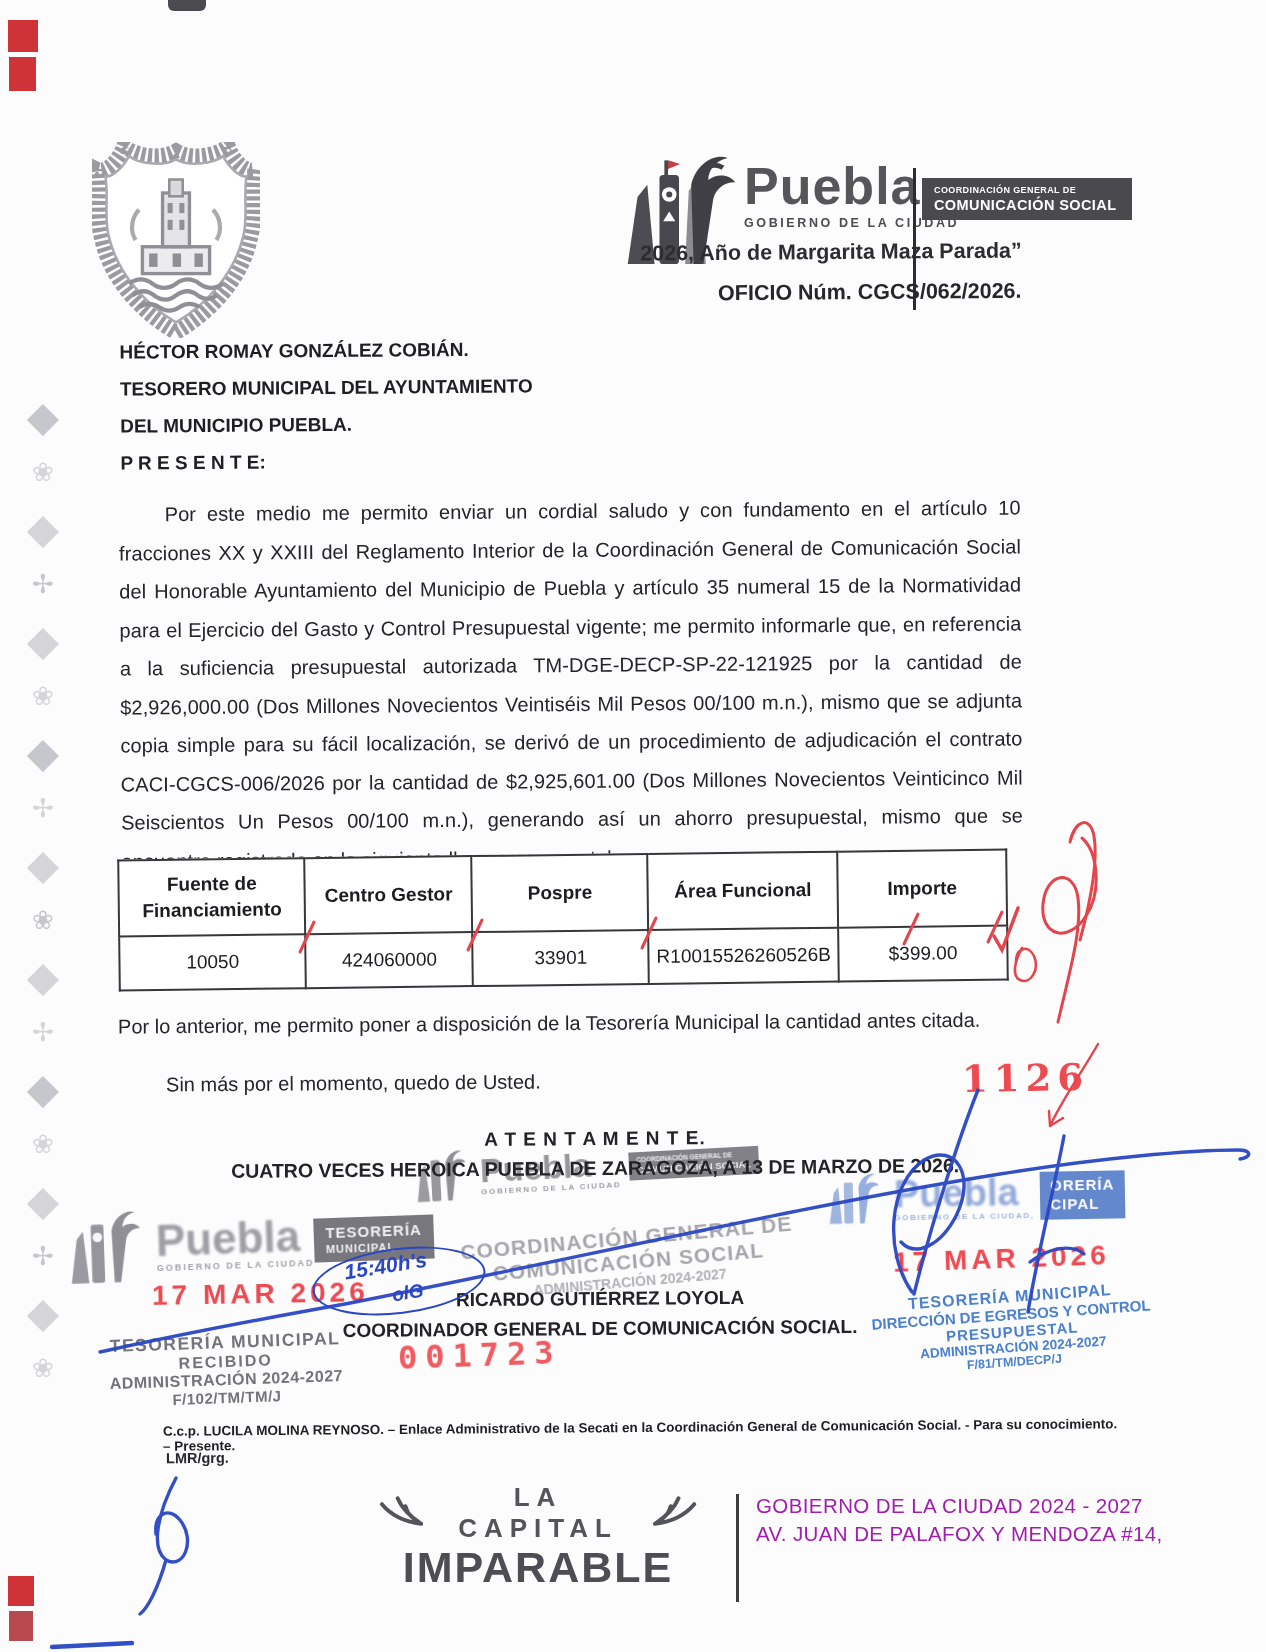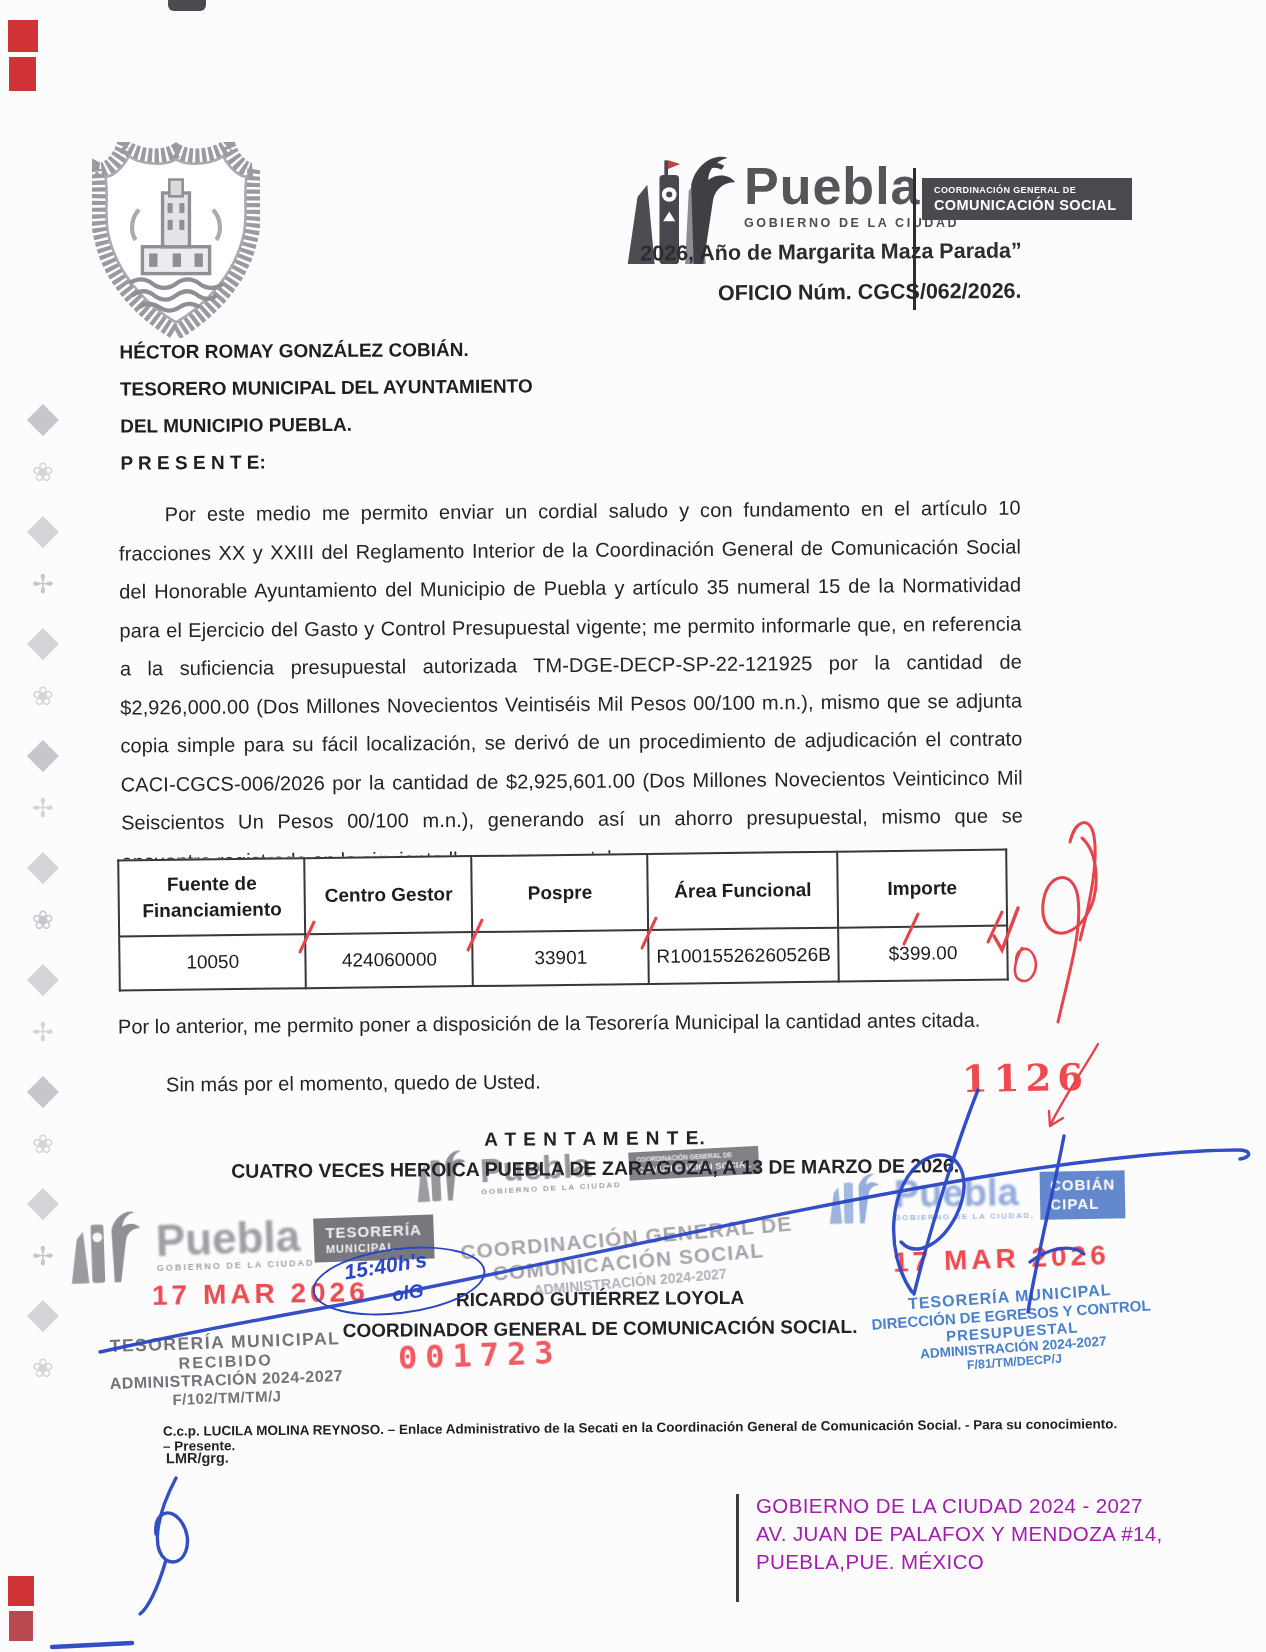--- a/index.html
+++ b/index.html
@@ -214,43 +214,54 @@
     <svg width="70" height="58" viewBox="0 0 100 103">
       <path d="M8,95 L16,40 L24,30 L30,95 Z" fill="#86a3d8"></path>
       <rect x="34" y="22" width="16" height="73" rx="3" fill="#8fa9da"></rect>
       <path d="M60,30 C64,12 80,4 90,8 C80,10 74,18 74,26 C82,20 92,22 96,28 C86,28 80,34 78,42 L70,95 L62,95 Z" fill="#7e9cd4"></path>
     </svg>
     <div>
       <div style="font-size:38px;font-weight:800;color:#7b97d4;line-height:1;filter:blur(1.3px);">Puebla</div>
       <div style="font-size:8px;font-weight:bold;letter-spacing:1.6px;color:#8aa2d8;">GOBIERNO DE LA CIUDAD,</div>
     </div>
     <div style="background:#3f6cc2;color:#fff;padding:5px 10px;line-height:1.25;">
-      <div style="font-size:15px;font-weight:800;letter-spacing:1px;">COBIÁN</div>
+      <div style="font-size:15px;font-weight:800;letter-spacing:1px;">ORERÍA</div>
       <div style="font-size:15px;font-weight:bold;letter-spacing:1px;">CIPAL</div>
     </div>
   </div>
 
   <div class="abs red-stamp stamp-blur" style="left:893px;top:1243px;font-size:28px;transform:rotate(-2deg);">17 MAR 2026</div>
 
   <div class="abs center" style="left:852px;top:1288px;width:320px;transform:rotate(-4deg);z-index:4;">
     <div class="blue-stamp" style="font-size:16px;letter-spacing:1px;">TESORERÍA MUNICIPAL</div>
     <div class="blue-stamp" style="font-size:15px;">DIRECCIÓN DE EGRESOS Y CONTROL</div>
     <div class="blue-stamp" style="font-size:15px;letter-spacing:1px;">PRESUPUESTAL</div>
     <div class="blue-stamp" style="font-size:13.5px;">ADMINISTRACIÓN 2024-2027</div>
     <div class="blue-stamp" style="font-size:12.5px;">F/81/TM/DECP/J</div>
   </div>
 
   <div class="abs tilt" style="left:163px;top:1420px;width:965px;font-size:13.5px;font-weight:bold;color:#1f1f23;z-index:20;">C.c.p. LUCILA MOLINA REYNOSO. – Enlace Administrativo de la Secati en la Coordinación General de Comunicación Social. - Para su conocimiento. – Presente.</div>
   <div class="abs tilt" style="left:166px;top:1450px;font-size:14.5px;font-weight:bold;color:#26262b;z-index:20;">LMR/grg.</div>
 
+  <div class="abs center" style="left:378px;top:1482px;width:320px;">
+    <div class="wing-row">
+      <svg width="46" height="34" viewBox="0 0 46 34">
+        <path d="M44,28 C28,26 14,20 4,8 M44,28 C32,20 24,12 20,2 M44,28 C36,24 30,18 28,10" stroke="#54555a" stroke-width="4" fill="none" stroke-linecap="round"></path>
+      </svg>
+      <span class="lc-top">LA CAPITAL</span>
+      <svg width="46" height="34" viewBox="0 0 46 34">
+        <path d="M2,28 C18,26 32,20 42,8 M2,28 C14,20 22,12 26,2 M2,28 C10,24 16,18 18,10" stroke="#54555a" stroke-width="4" fill="none" stroke-linecap="round"></path>
+      </svg>
+    </div>
+    <div class="lc-bot">IMPARABLE</div>
+  </div>
   <div class="abs" style="left:736px;top:1494px;width:3px;height:108px;background:#3b3b40;"></div>
   <div class="abs footer-info" style="left:756px;top:1492px;">
     <div>GOBIERNO DE LA CIUDAD 2024 - 2027</div>
     <div>AV. JUAN DE PALAFOX Y MENDOZA #14,</div>
-    <div>PUEBLA,PUE. MÉXICO</div>
   </div>
 
   <svg class="abs" style="left:0;top:0;z-index:30;pointer-events:none;" width="1266" height="1652" viewBox="0 0 1266 1652">
 
     <g stroke="#2946c4" stroke-width="3.4" fill="none" stroke-linecap="round" opacity="0.95">
       <path d="M100,1352 C200,1330 300,1312 345,1304 C560,1262 800,1206 1000,1174 C1100,1158 1190,1150 1238,1150 C1252,1150 1252,1157 1240,1159"></path>
       <path d="M912,1292 C884,1252 888,1184 924,1160 C956,1142 976,1176 956,1216 C941,1245 916,1258 901,1242"></path>
       <path d="M978,1090 C958,1140 932,1222 914,1294"></path>
       <path d="M1064,1136 C1052,1198 1036,1262 1028,1312"></path>
       <path d="M1030,1262 C1050,1247 1072,1244 1084,1254"></path>

